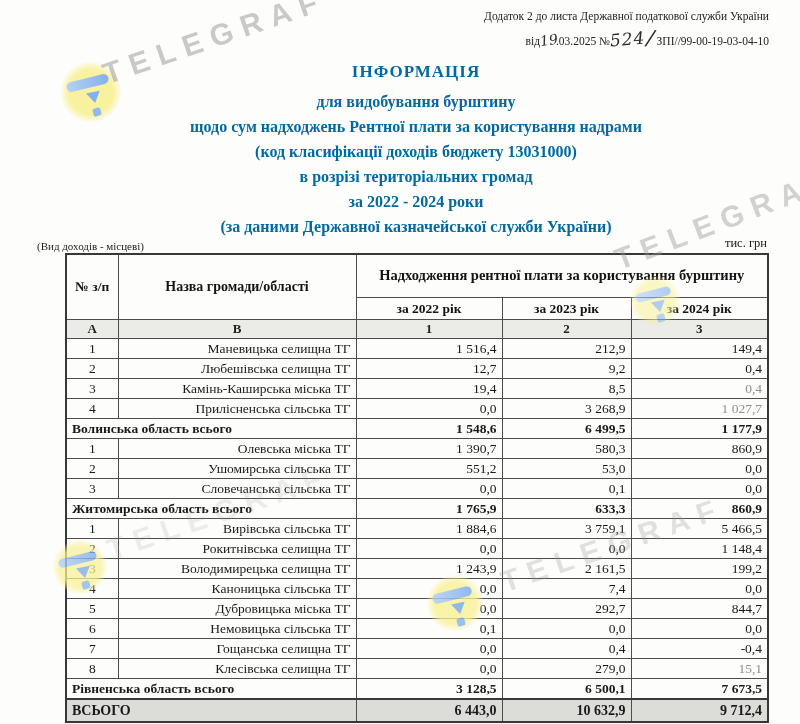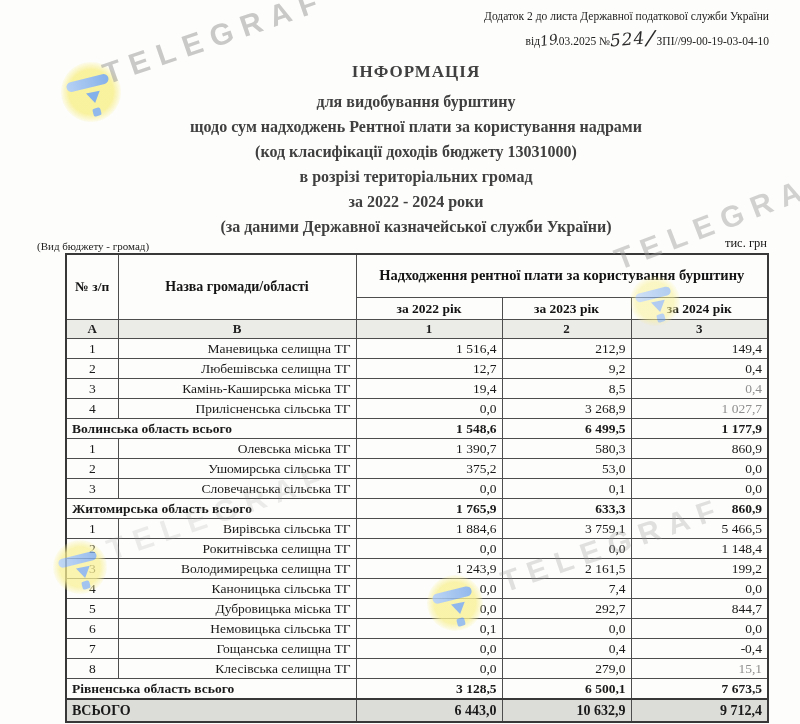--- a/index.html
+++ b/index.html
@@ -8,21 +8,21 @@
     font-family:"Liberation Serif",serif;color:#1c1c1c;
   }
   
   .header-note{position:absolute;top:8px;right:31px;text-align:right;font-size:11.5px;line-height:1.45;color:#222;}
   .hn2{display:flex;align-items:baseline;justify-content:flex-end;margin-top:2px;}
   .hw{font-family:"DejaVu Serif",serif;font-style:italic;color:#2a2a2a;}
   .hw-day{font-size:14px;display:inline-block;transform:rotate(-9deg);margin-right:-2px;}
   .hw-num{font-size:17px;display:inline-block;transform:rotate(-5deg);letter-spacing:1px;}
   .hw-slash{font-size:21px;display:inline-block;transform:rotate(6deg);margin:0 2px;line-height:10px;}
   
-  .title{position:absolute;top:62px;left:65px;width:702px;text-align:center;font-weight:bold;color:#404040;}
+  .title{position:absolute;top:62px;left:65px;width:702px;text-align:center;font-weight:bold;color:#0369a1;}
   .t0{font-size:17px;letter-spacing:1px;margin-bottom:7px;}
   .tl{font-size:16px;line-height:25px;}
   
   .meta-budget{position:absolute;top:240px;left:37px;font-size:11px;color:#222;}
   .meta-units{position:absolute;top:236px;right:33px;font-size:12.5px;color:#161616;}
   
   table.rev{position:absolute;top:253px;left:65px;width:702px;border-collapse:collapse;table-layout:fixed;
     border:2px solid #383838;}
   table.rev th,table.rev td{border:1px solid #4d4d4d;overflow:hidden;white-space:nowrap;}
   thead th{font-weight:bold;color:#141414;vertical-align:middle;text-align:center;background:#fdfdfb;}
@@ -83,21 +83,21 @@
   <div class="title">
     <div class="t0">ІНФОРМАЦІЯ</div>
     <div class="tl">для видобування бурштину</div>
     <div class="tl">щодо сум надходжень Рентної плати за користування надрами</div>
     <div class="tl">(код класифікації доходів бюджету 13031000)</div>
     <div class="tl">в розрізі територіальних громад</div>
     <div class="tl">за 2022 - 2024 роки</div>
     <div class="tl">(за даними Державної казначейської служби України)</div>
   </div>
 
-  <div class="meta-budget">(Вид бюджету - громад)</div>
+  <div class="meta-budget">(Вид доходів - місцеві)</div>
   <div class="meta-units">тис. грн</div>
 
   <table class="rev">
     <colgroup>
       <col style="width:52px">
         <col style="width:238px">
         <col style="width:146px">
         <col style="width:129px">
         <col style="width:137px">
     </colgroup>
@@ -159,21 +159,21 @@
         <tr>
           <td class="c-num">1</td>
           <td class="c-name">Олевська міська ТГ</td>
           <td class="c-val">1 390,7</td>
           <td class="c-val">580,3</td>
           <td class="c-val">860,9</td>
         </tr>
         <tr>
           <td class="c-num">2</td>
           <td class="c-name">Ушомирська сільська ТГ</td>
-          <td class="c-val">375,2</td>
+          <td class="c-val">551,2</td>
           <td class="c-val">53,0</td>
           <td class="c-val">0,0</td>
         </tr>
         <tr>
           <td class="c-num">3</td>
           <td class="c-name">Словечанська сільська ТГ</td>
           <td class="c-val">0,0</td>
           <td class="c-val">0,1</td>
           <td class="c-val">0,0</td>
         </tr>

